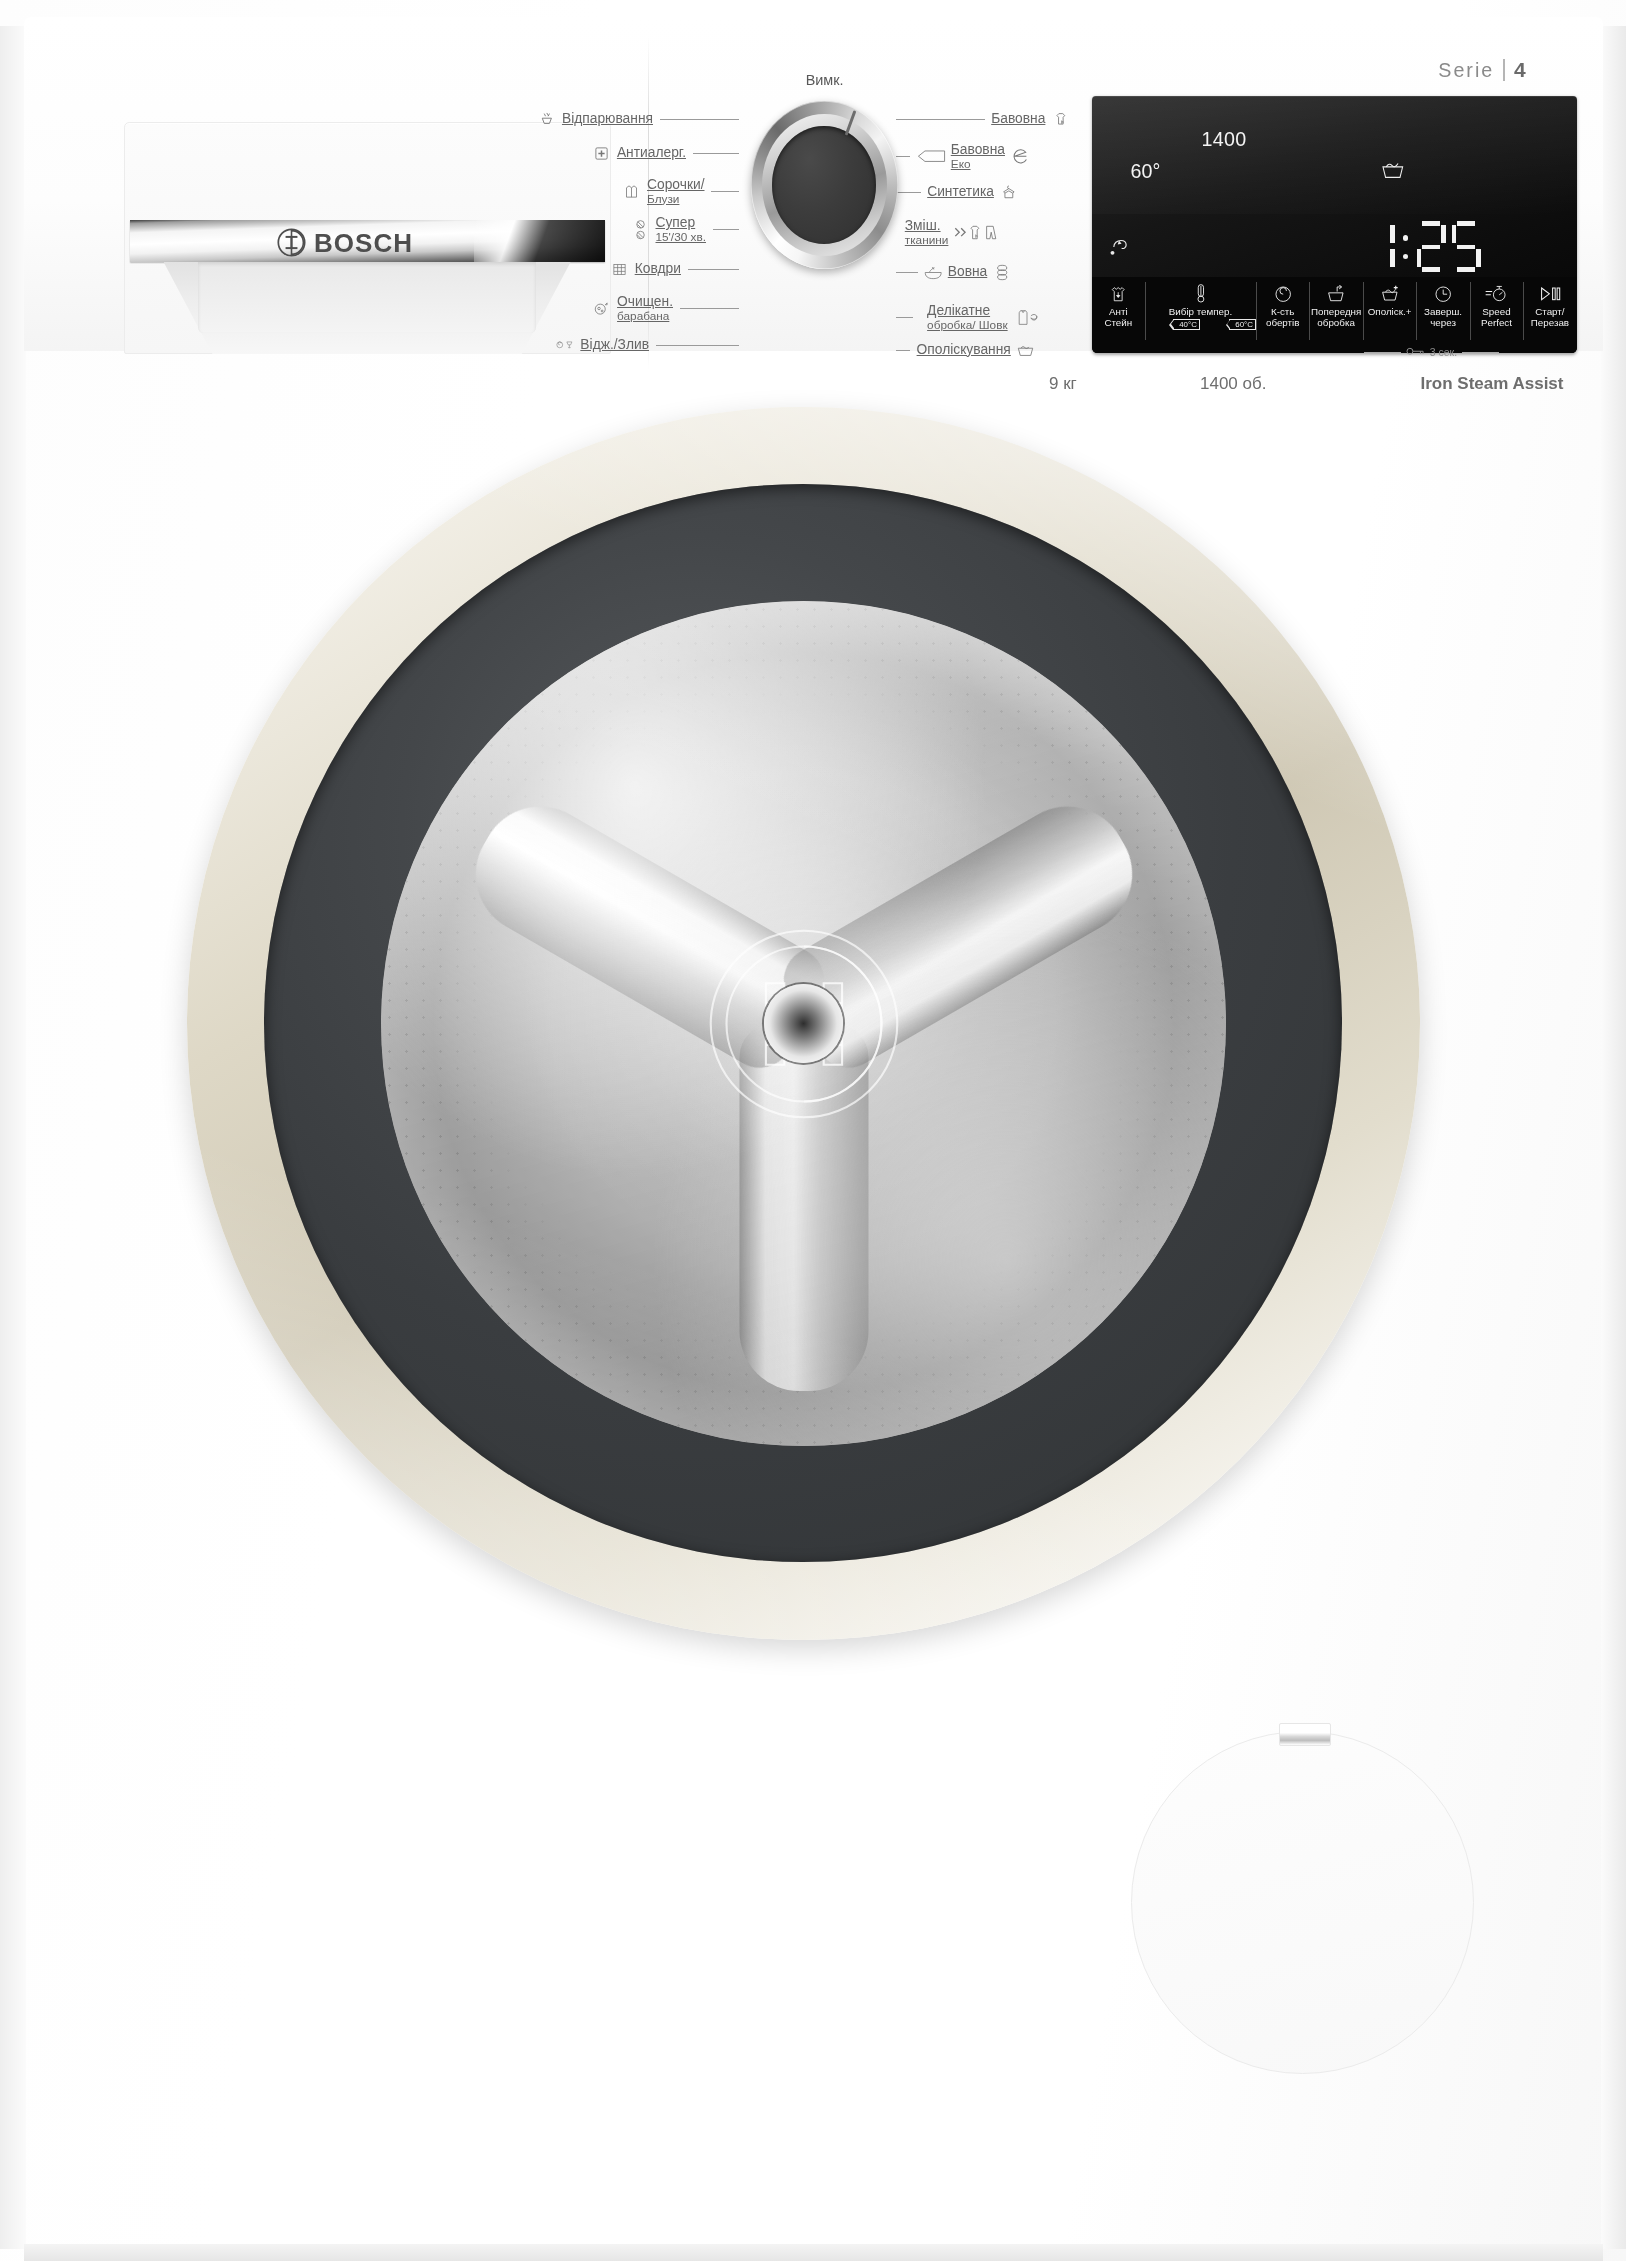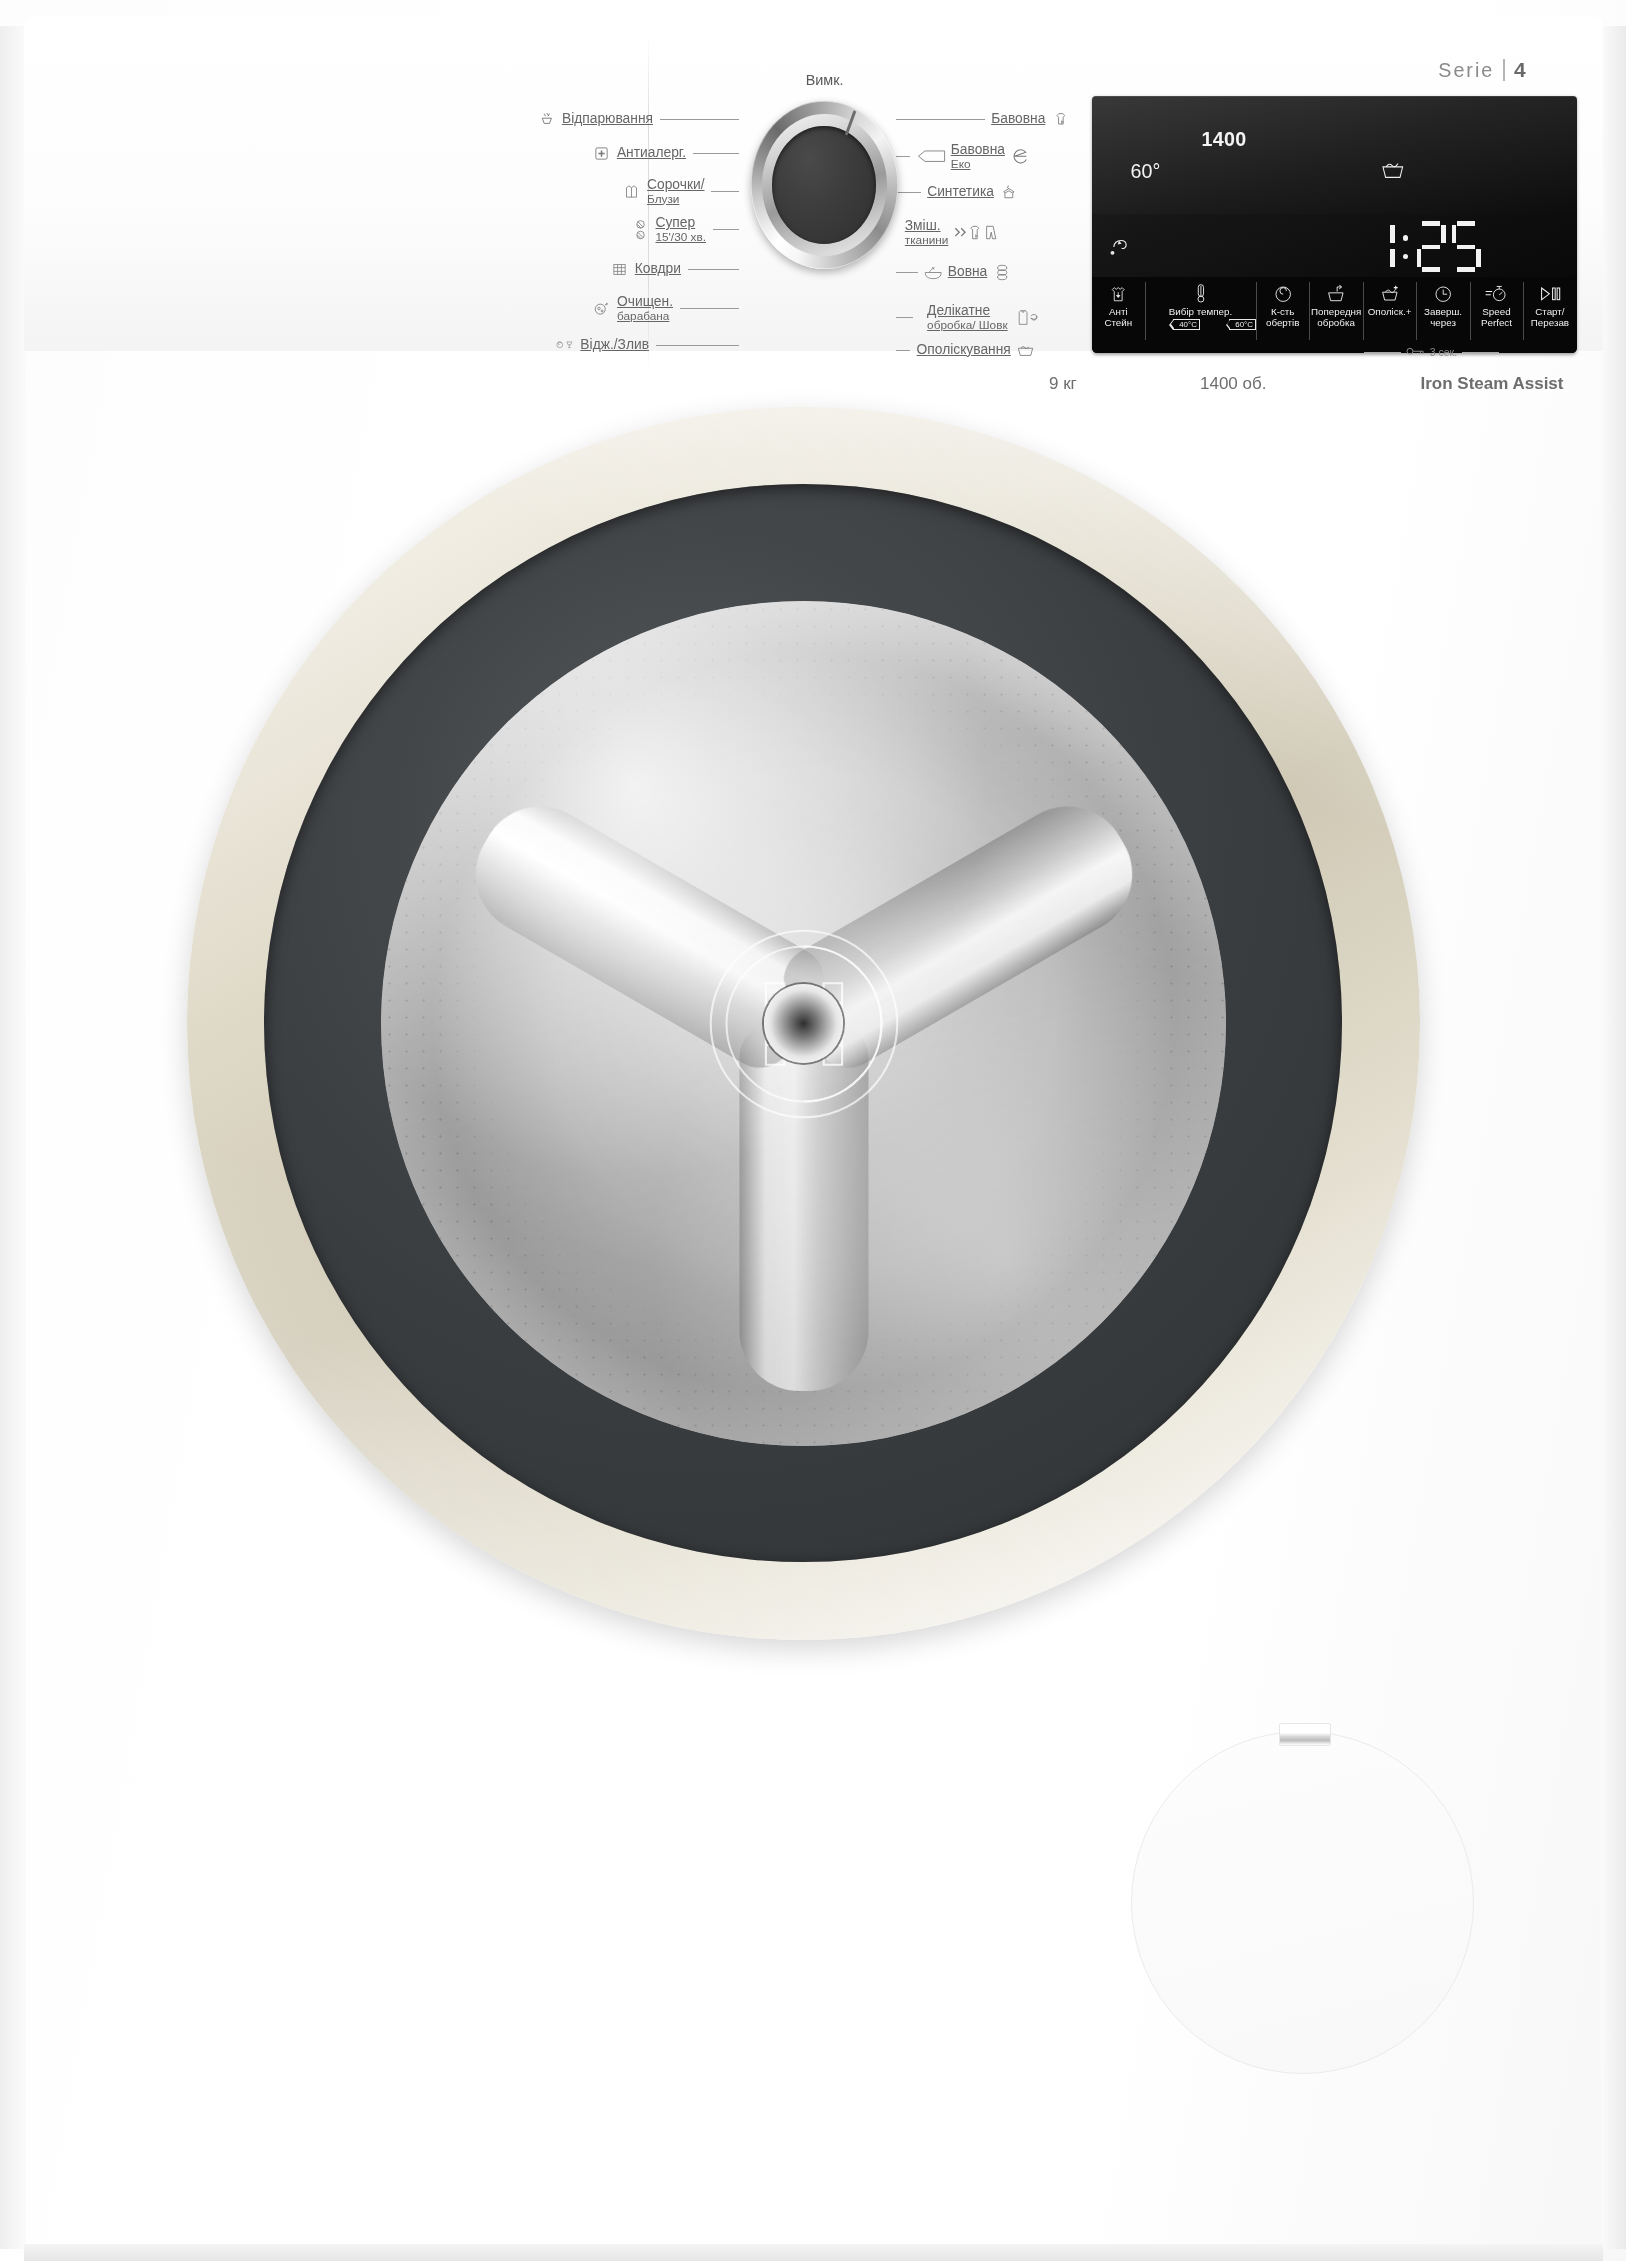--- a/index.html
+++ b/index.html
@@ -80,21 +80,21 @@
   #prog-left .dash{margin-left:6.6px;}
   #prog-right .dash{margin-right:6.6px;}
 
   
   #panel{position:absolute;left:1068px;top:79px;width:485px;height:257px;
          background:linear-gradient(160deg,#262626 0%,#161616 35%,#0c0c0c 70%,#050505 100%);
          border-radius:3.9px 3.9px 5.2px 5.2px;
          box-shadow:0 1.3px 3.3px rgba(0,0,0,.35), inset 0 0.7px 0 rgba(255,255,255,.14);}
   #panel-gloss{position:absolute;left:0;top:0;width:100%;height:46%;border-radius:3.9px 3.9px 0 0;
          background:linear-gradient(175deg,rgba(255,255,255,.085),rgba(255,255,255,0));}
-  #disp-spin{position:absolute;left:110px;top:31.5px;font-size:19.7px;color:#f4f4f4;letter-spacing:0.3px;font-weight:bold;}
+  #disp-spin{position:absolute;left:110px;top:31.5px;font-size:19.7px;color:#f4f4f4;letter-spacing:0.3px;}
   #disp-temp{position:absolute;left:39px;top:64px;font-size:19.7px;color:#f4f4f4;}
   #disp-rinse-ico{position:absolute;left:289px;top:63px;width:23.6px;height:21px;color:#f0f0f0;}
   #disp-iron-ico{position:absolute;left:14.4px;top:138px;width:26px;height:26px;color:#e8e8e8;}
   #disp-time{position:absolute;left:274px;top:125px;display:flex;align-items:center;}
   #disp-bar{position:absolute;left:393px;top:197px;width:29px;height:3.9px;background:#eaeaea;border-radius:0.7px;}
 
   
   .seg7{position:relative;width:29px;height:51px;margin-right:5.9px;}
   .seg7 i{position:absolute;background:#f2f2f2;display:block;}
   .seg7 i.a{left:5.2px;top:0;width:18.4px;height:4.6px;}
@@ -209,20 +209,35 @@
   <div id="console">
 
     <div id="console-vline"></div>
 
     <div id="serie">
       <span>Serie</span>
       <span class="bar"></span>
       <span class="num">4</span>
     </div>
 
+    <div id="drawer">
+      <div id="drawer-chrome"></div>
+      <div id="bosch-mark">
+        <svg width="29" height="29" viewBox="0 0 44 44">
+          <circle cx="22" cy="22" r="20" fill="none" stroke="#4e4e4e" stroke-width="2.6"></circle>
+          <path d="M22 4 a18 18 0 0 1 0 36 z" fill="none" stroke="#4e4e4e" stroke-width="2.4"></path>
+          <rect x="13" y="12" width="18" height="3" fill="#4e4e4e"></rect>
+          <rect x="13" y="29" width="18" height="3" fill="#4e4e4e"></rect>
+          <rect x="20.4" y="12" width="3.2" height="20" fill="#4e4e4e"></rect>
+        </svg>
+        <span id="bosch-word">BOSCH</span>
+      </div>
+      <div id="drawer-grip"></div>
+      <div id="drawer-grip-inner"></div>
+    </div>
 
     <div class="off-label">Вимк.</div>
 
     <div class="prog-col" id="prog-left">
 
       <div class="prog" style="top:0px">
         <span class="pico">
           <svg width="15.7" height="15.7" viewBox="0 0 24 24" fill="none" stroke="#777" stroke-width="1.4">
             <path d="M8 4c0 2 2 2 2 4M12 3c0 2 2 2 2 4M16 4c0 2-2 2-2 4"></path>
             <path d="M5 11h14l-3 8H8z"></path>

